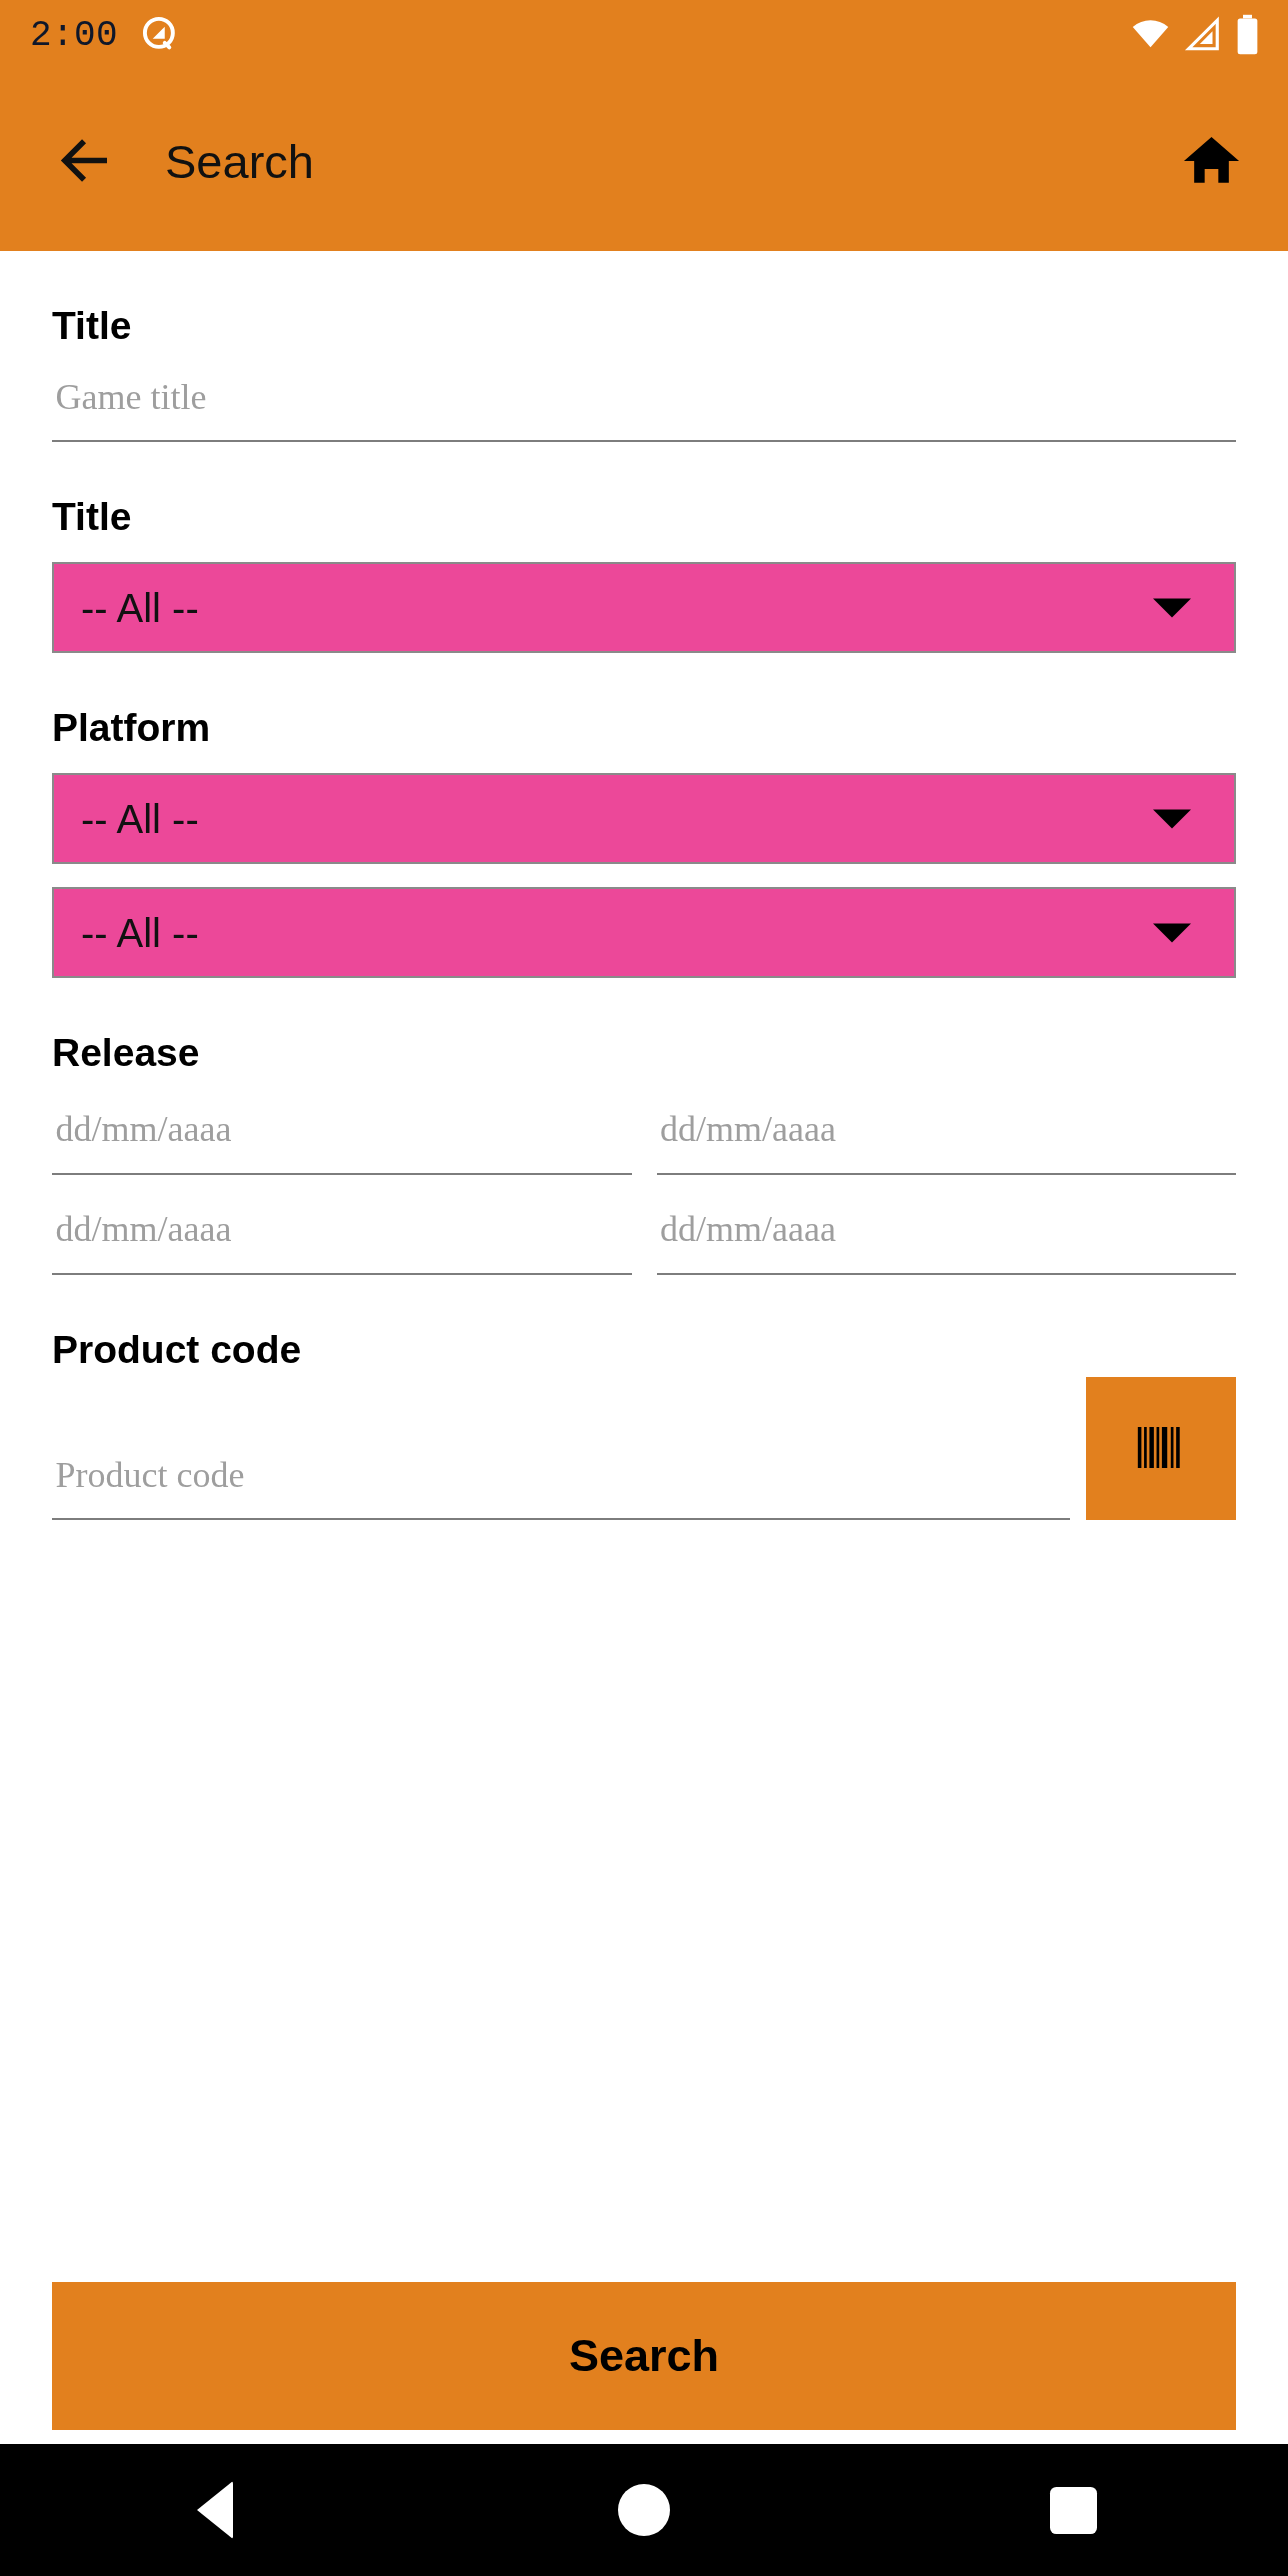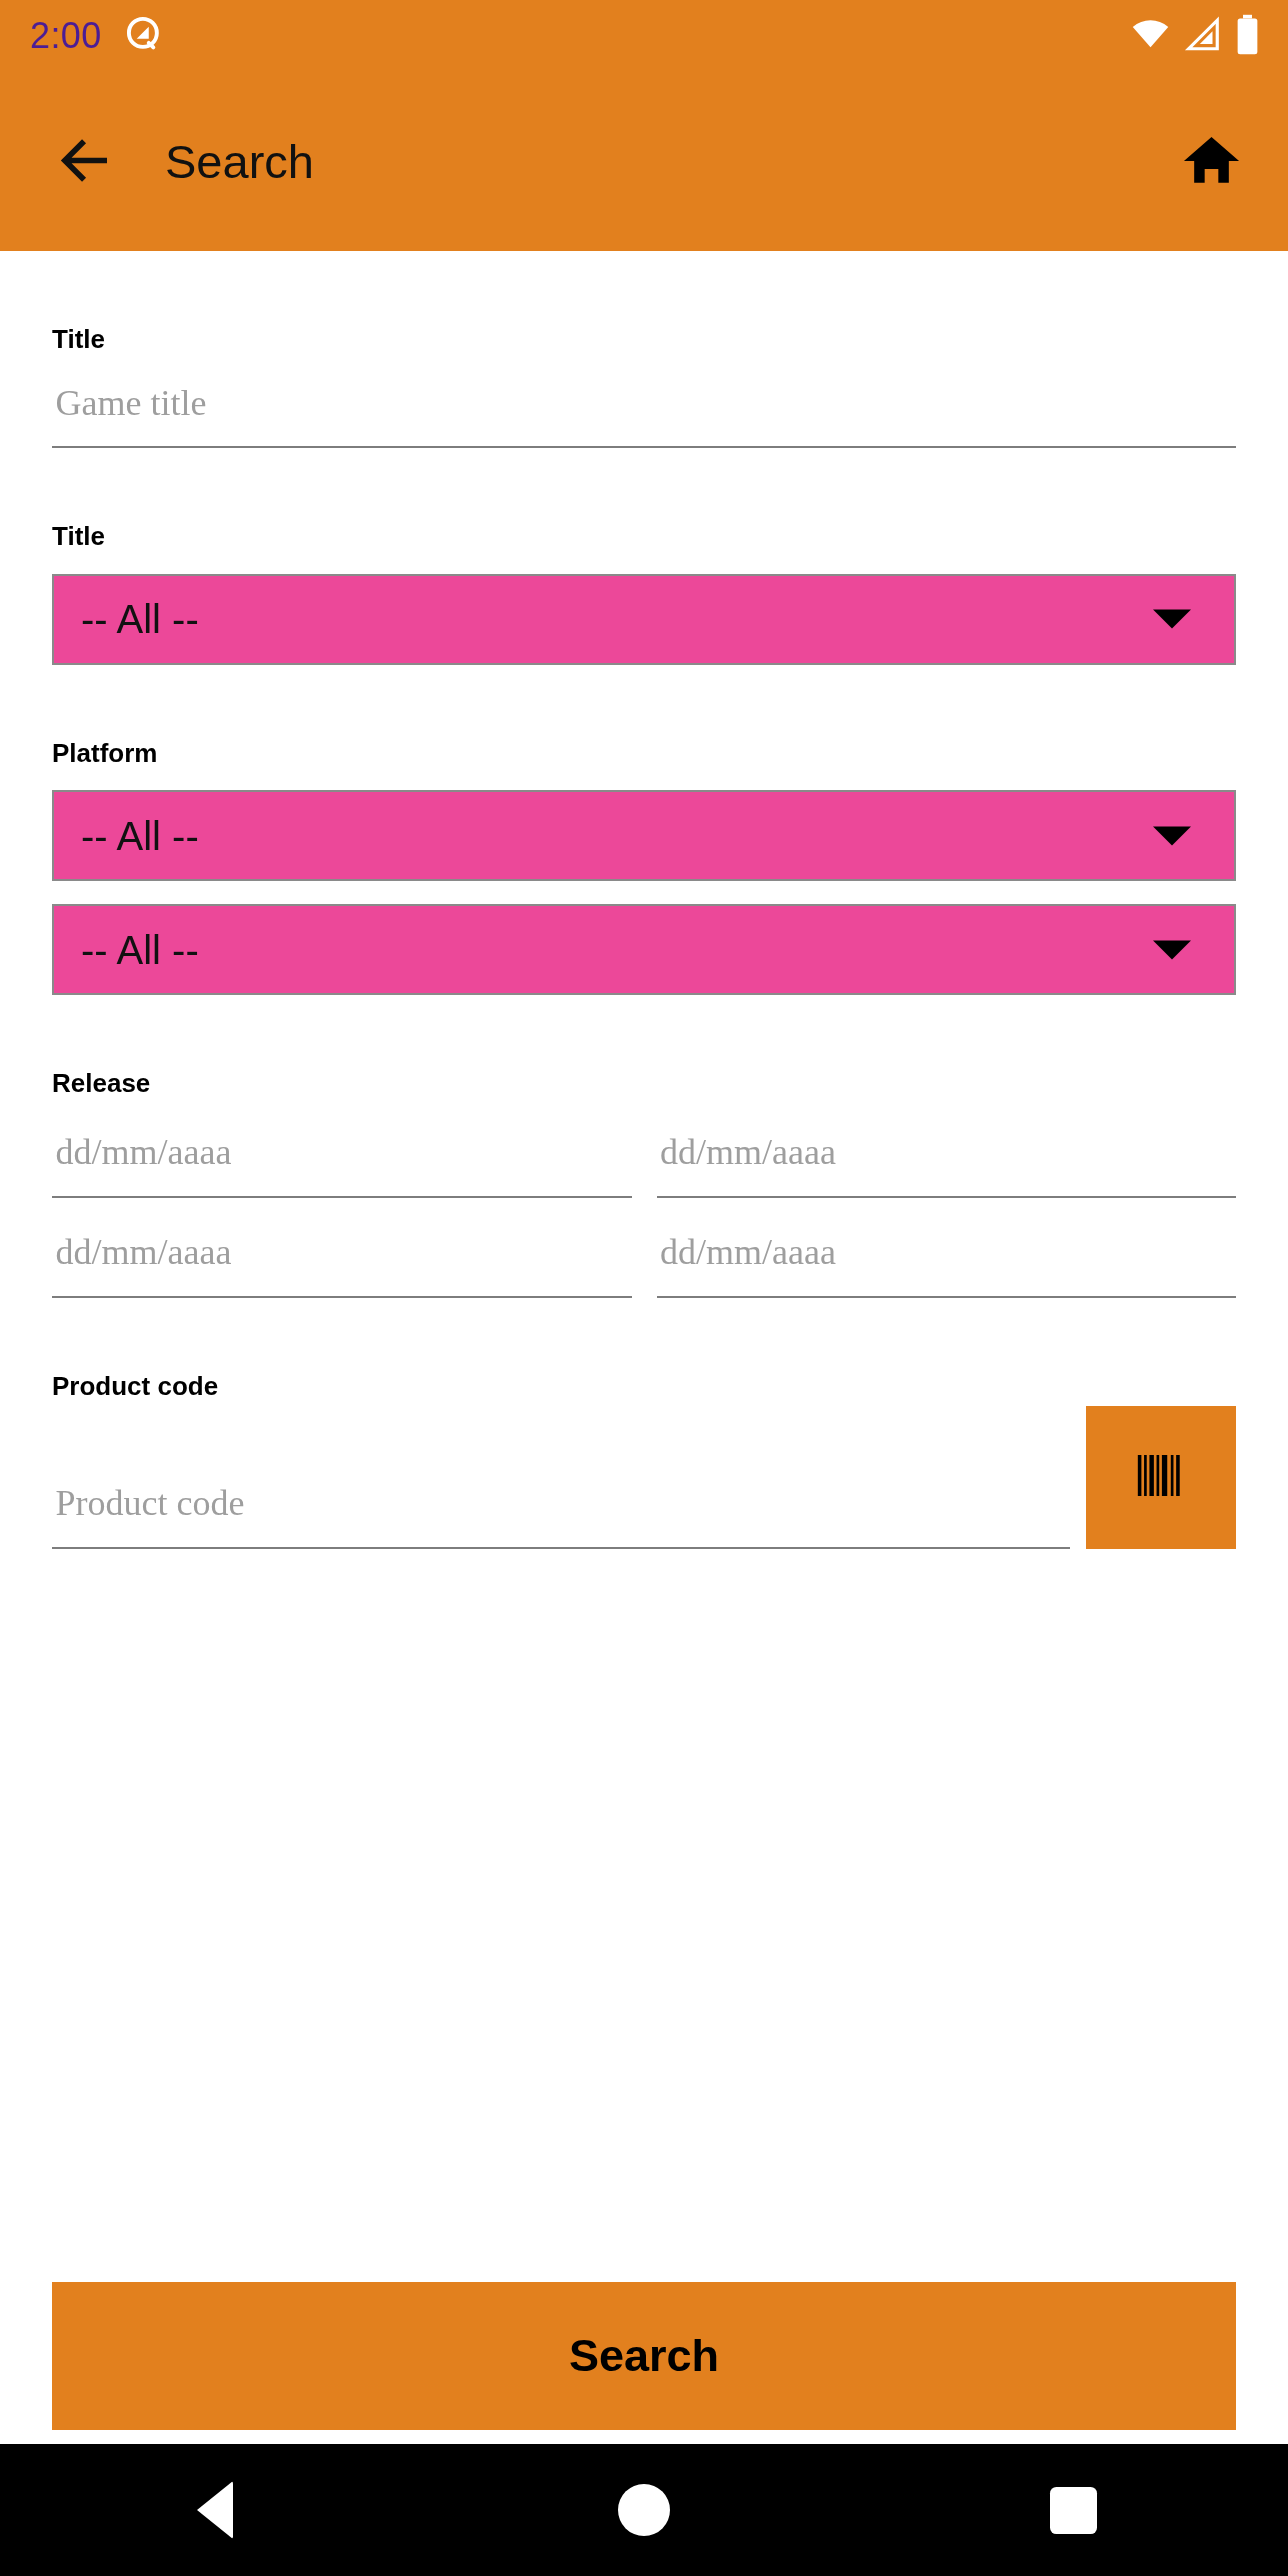--- a/index.html
+++ b/index.html
@@ -19,22 +19,23 @@
   
   .status-bar {
     height:72px;
     background:#E2801E;
     display:flex; align-items:center;
     padding:0 27px 0 30px;
     flex:0 0 auto;
   }
   .status-left { display:flex; align-items:center; gap:23px; }
   .status-clock {
-    color:#4c1d95; font-size:36px; letter-spacing:0.4px;
-    line-height:1;
+    color:#0f172a; font-size:36px; letter-spacing:0.4px;
+    line-height:1;
+    font-family:Liberation Mono, monospace;
   }
   .status-right { margin-left:auto; display:flex; align-items:center; gap:12.5px; }
 
   
   .app-bar {
     height:179px;
     background:#E2801E;
     display:flex; align-items:center;
     padding:0 39px 0 47px;
     flex:0 0 auto;
@@ -56,22 +57,22 @@
     position:relative;
     overflow:hidden;
   }
   .intro {
     font-size:38px; color:#1a1a1a;
     margin-top:107px;
     line-height:1;
   }
 
   .field-label {
-    font-size:26px; font-weight:bold; color:#000000;
-    margin-top:74px; margin-bottom:0; line-height:1.1;
+    font-size:39px; font-weight:bold; color:#000000;
+    margin-top:54px; margin-bottom:0; line-height:1.1;
   }
 
   
   .underline-input {
     width:100%;
     height:82px;
     border:none;
     border-bottom:2.7px solid #7d7d7d;
     background:transparent;
     font-family:Liberation Serif, serif;

